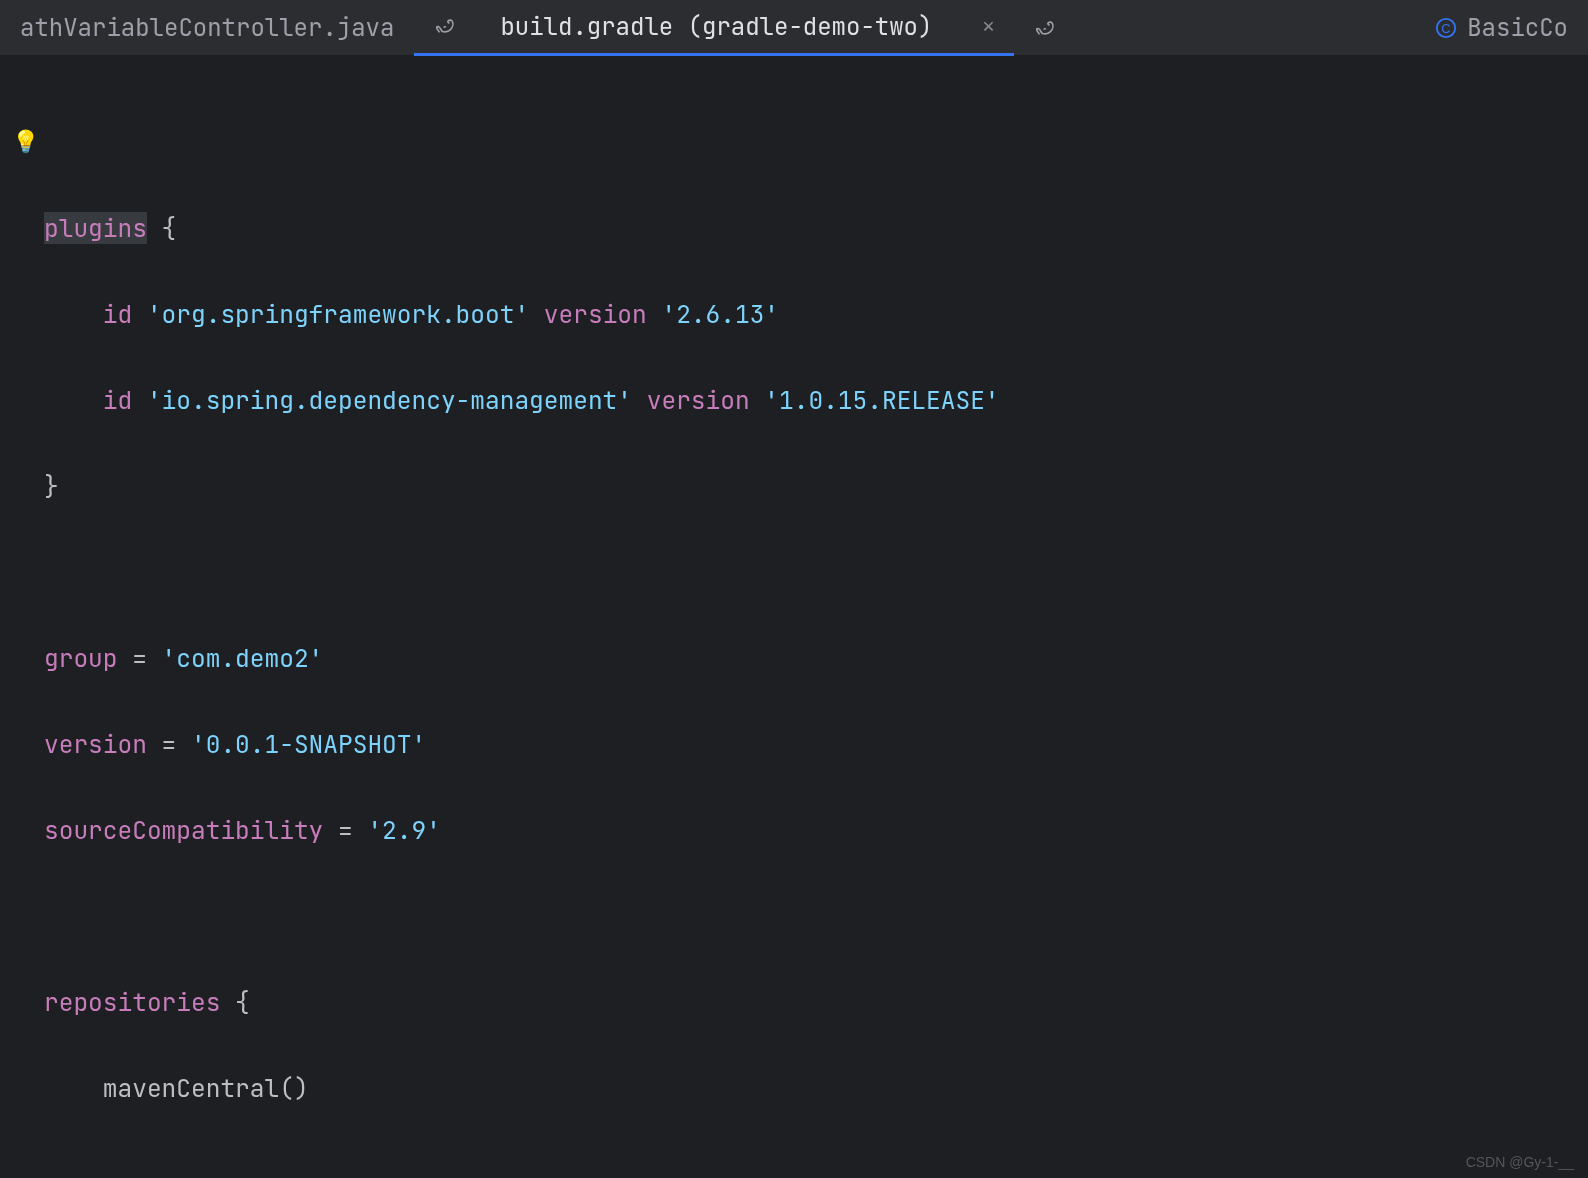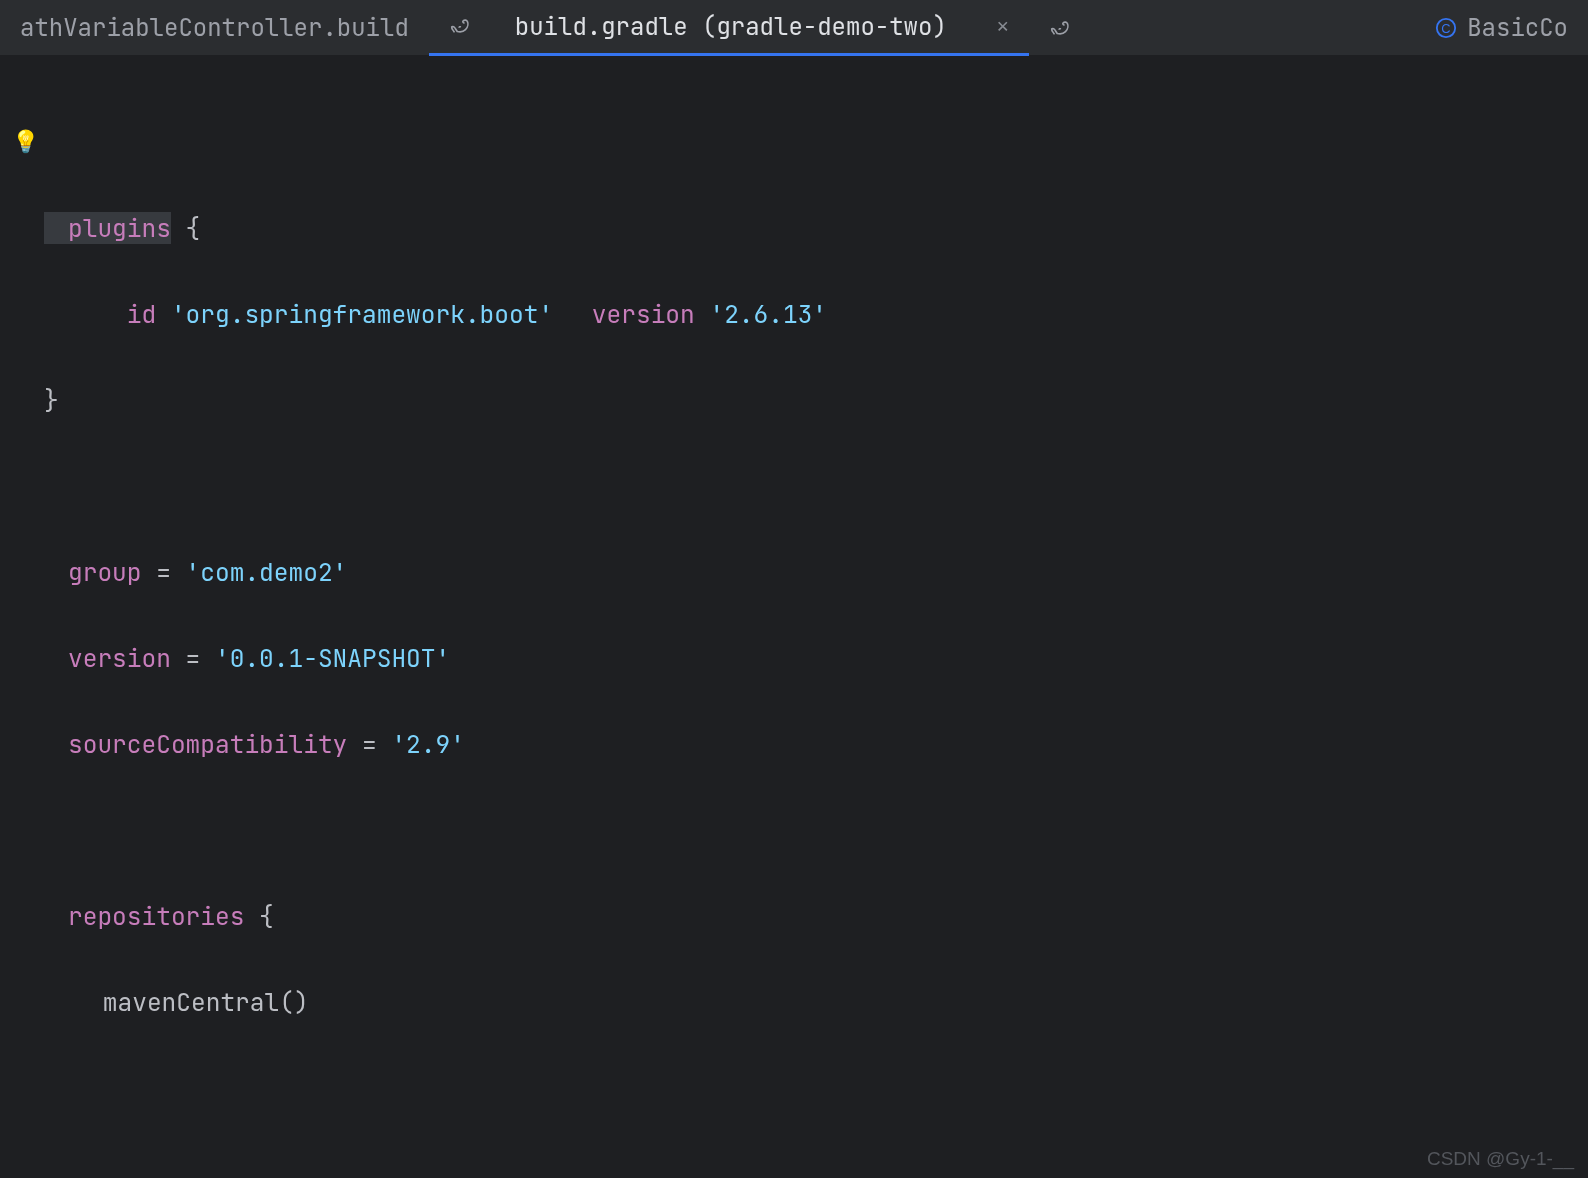--- a/index.html
+++ b/index.html
@@ -44,46 +44,46 @@
   font-size: 20px;
   margin-left: 6px;
 }
 .editor {
   padding: 22px 0 0 44px;
   line-height: 43px;
   font-size: 24.5px;
   position: relative;
   white-space: pre;
 }
-.kw { color: #c77dbb; padding-left: 24px; }
+.kw { color: #c77dbb; }
 .str { color: #7dd3fc; }
 .fn { color: #bcbec4; }
 .brace { color: #bcbec4; }
 .hl-word { background: #373a3f; }
 .lightbulb {
   position: absolute;
   left: 12px;
   top: 64px;
   font-size: 22px;
 }
 .watermark {
   position: absolute;
   right: 14px;
   bottom: 8px;
-  font-size: 19px;
+  font-size: 14px;
   color: #53565c;
   font-family: sans-serif;
 }
 </style>
 </head>
 <body>
 
 <div class="tab-bar">
   <div class="tab">
-    <span>athVariableController.build</span>
+    <span>athVariableController.java</span>
   </div>
   <div class="tab active">
     <span class="icon-slot">
       <svg viewBox="0 0 24 24" fill="none" stroke="#9da0a8" stroke-width="1.8">
           <path d="M20 7c-1-1.5-3-2-4.5-.5-1 1 0 2.5 1.5 2 M20 7c1 2 1 6-2 9-2 2-5 3-9 2L7 15c-1-2-3-3-4-2 0 0 0 2 1 3l2 3M11 14c0-1 1-1.5 2-1"></path>
         </svg>
     </span>
     <span>build.gradle (gradle-demo-two)</span>
     <span class="close-icon">✕</span>
   </div>
@@ -104,20 +104,21 @@
     </span>
     <span>BasicCo</span>
   </div>
 </div>
 
 <div class="editor">
 <span class="lightbulb">💡</span>
 
 <div><span class="kw hl-word">plugins</span> <span class="brace">{</span></div>
 <div>    <span class="kw">id</span> <span class="str">'org.springframework.boot'</span> <span class="kw">version</span> <span class="str">'2.6.13'</span></div>
+<div>    <span class="kw">id</span> <span class="str">'io.spring.dependency-management'</span> <span class="kw">version</span> <span class="str">'1.0.15.RELEASE'</span></div>
 <div><span class="brace">}</span></div>
 <div>&nbsp;</div>
 <div><span class="kw">group</span> = <span class="str">'com.demo2'</span></div>
 <div><span class="kw">version</span> = <span class="str">'0.0.1-SNAPSHOT'</span></div>
 <div><span class="kw">sourceCompatibility</span> = <span class="str">'2.9'</span></div>
 <div>&nbsp;</div>
 <div><span class="kw">repositories</span> <span class="brace">{</span></div>
 <div>    <span class="fn">mavenCentral</span>()</div>
 
 

